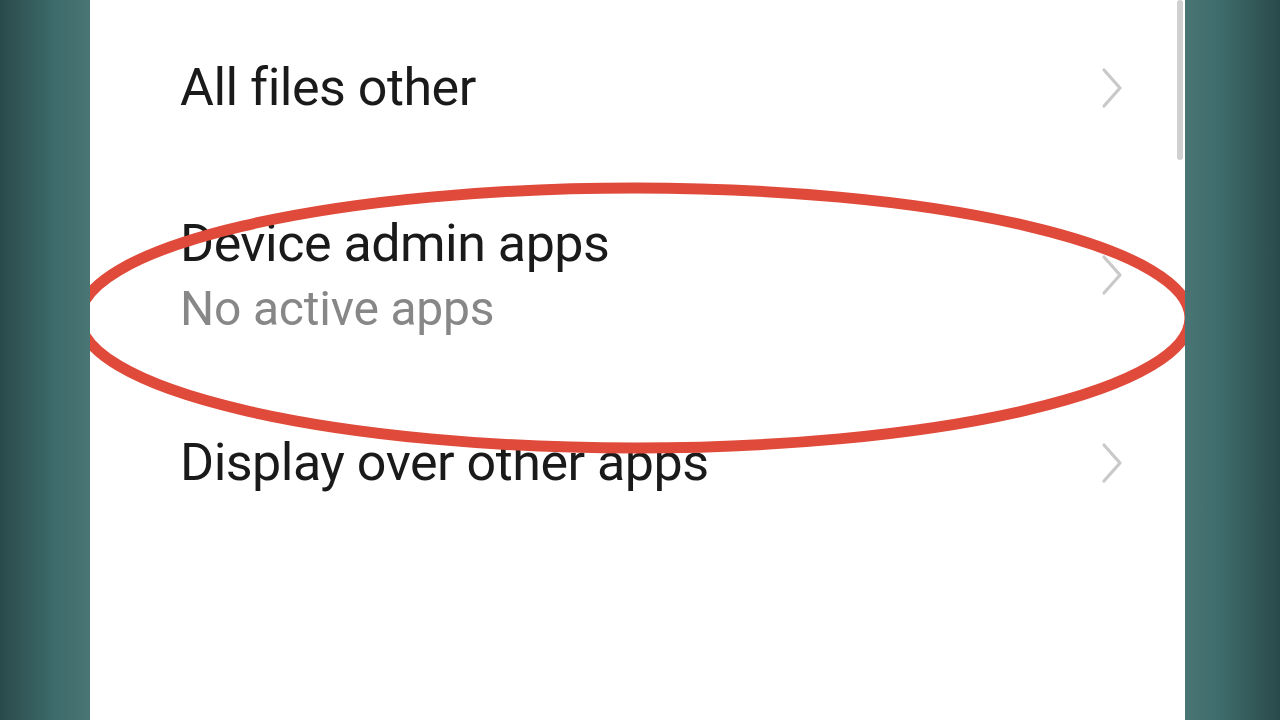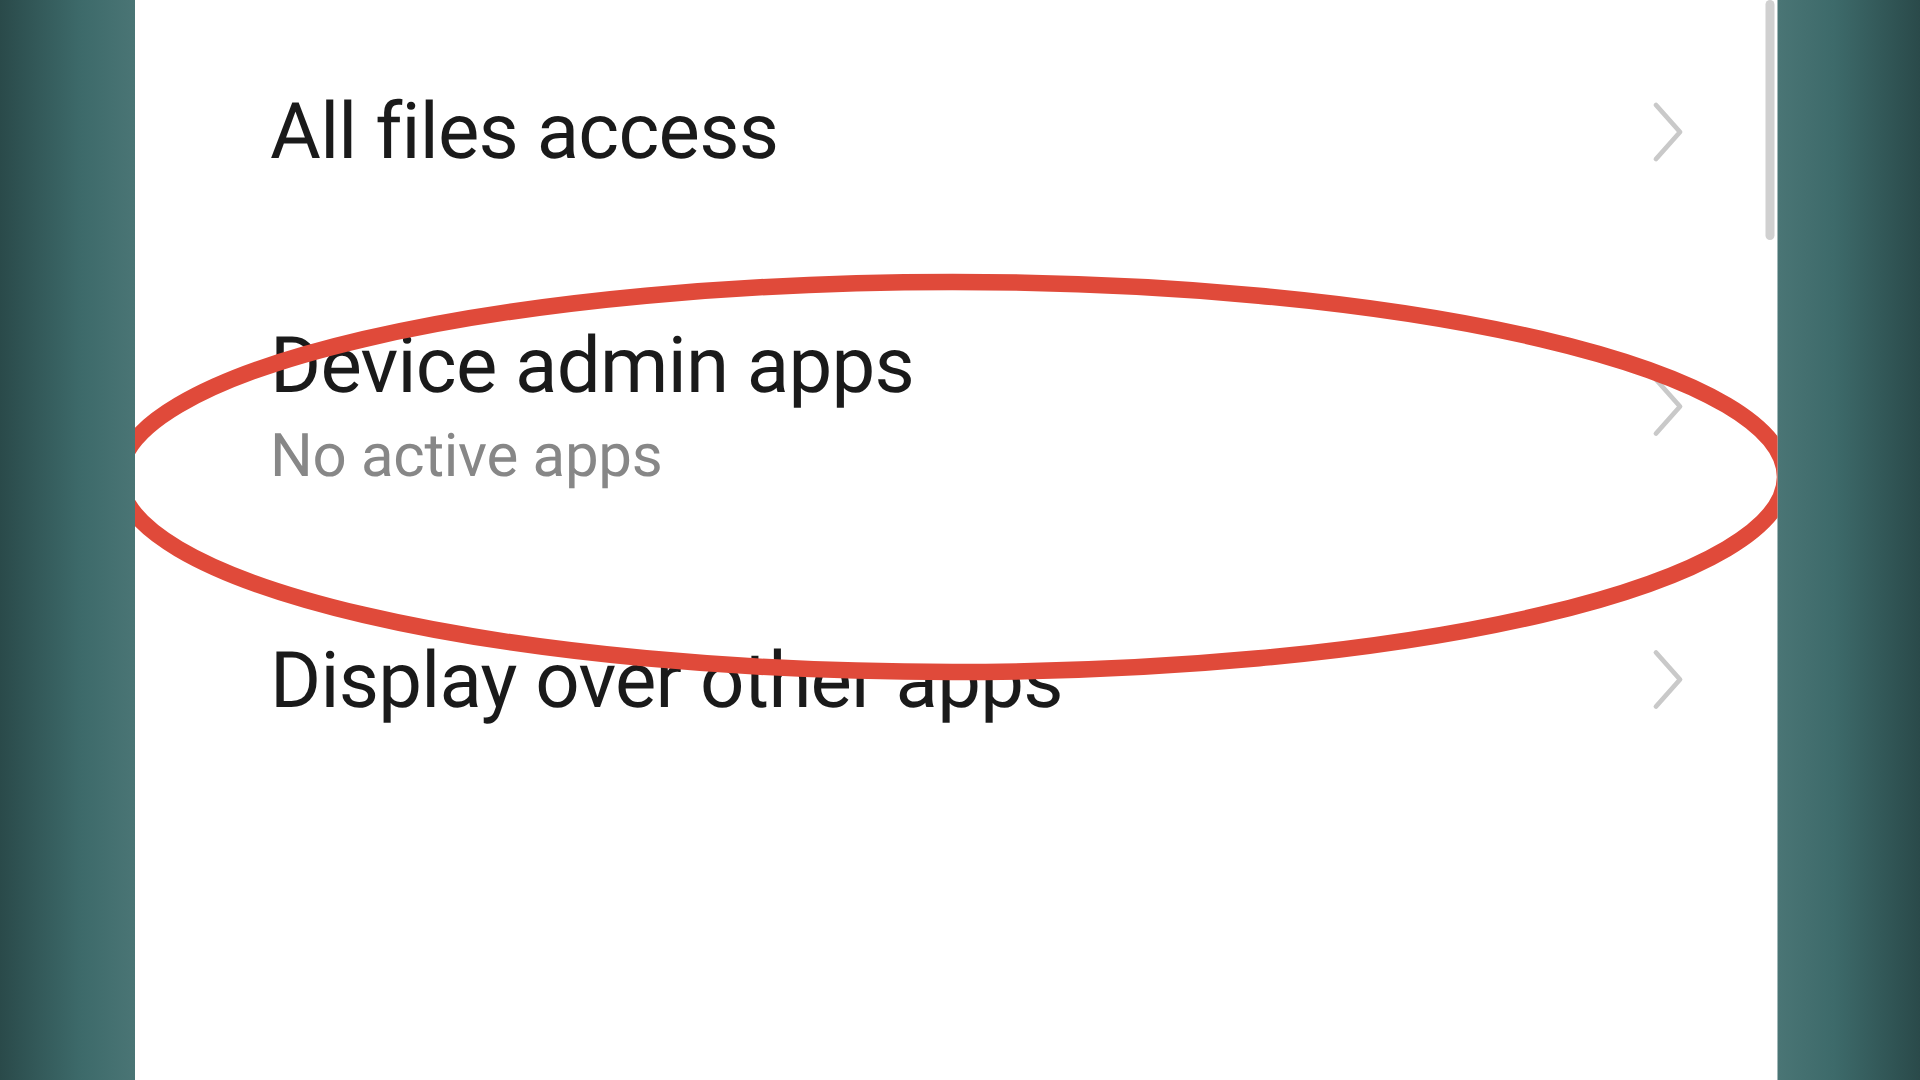--- a/index.html
+++ b/index.html
@@ -53,21 +53,21 @@
     gap: 6px;
   }
   .item-title {
     font-size: 52px;
     font-weight: 400;
     color: #1a1a1a;
     letter-spacing: -0.5px;
     line-height: 1.15;
   }
   .item-subtitle {
-    font-size: 40px;
+    font-size: 48px;
     font-weight: 400;
     color: #878787;
     letter-spacing: -0.2px;
     line-height: 1.2;
   }
   .chevron {
     flex: 0 0 auto;
     width: 26px;
     height: 44px;
     margin-left: 20px;
@@ -128,21 +128,21 @@
 
 <div class="backdrop-left"></div>
 <div class="backdrop-right"></div>
 
 <div class="phone-frame">
 
   <div class="list">
 
     <div class="list-item">
       <div class="item-text">
-        <span class="item-title">All files access</span>
+        <span class="item-title">All files other</span>
       </div>
       <span class="chevron">
         <svg viewBox="0 0 26 44">
             <polyline points="5,4 21,22 5,40"></polyline>
           </svg>
       </span>
     </div>
 
     <div class="list-item">
       <div class="item-text">

